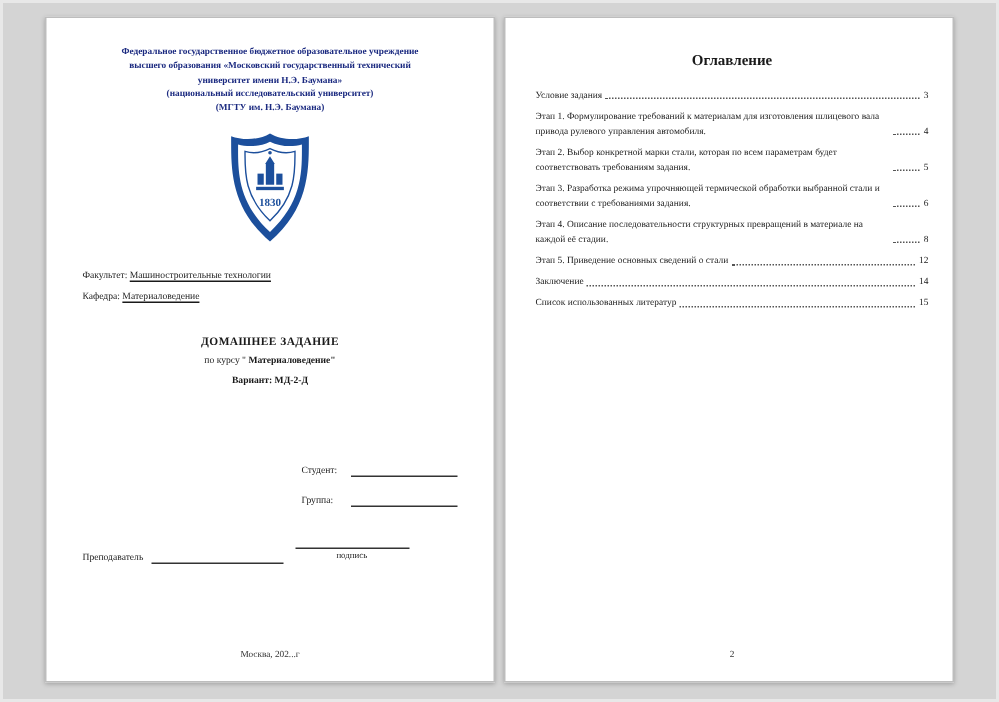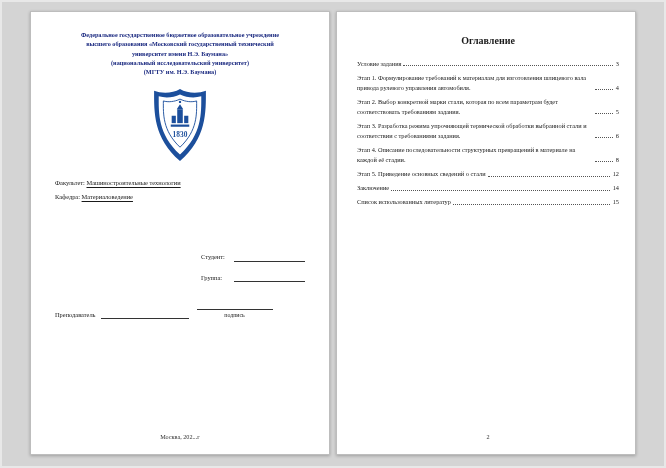--- a/index.html
+++ b/index.html
@@ -150,20 +150,27 @@
 
     <div class="field-row">
       <span class="field-label">Факультет:</span>
       <span class="field-value">Машиностроительные технологии</span>
     </div>
     <div class="field-row">
       <span class="field-label">Кафедра:</span>
       <span class="field-value">Материаловедение</span>
     </div>
 
+    <div class="title-block">
+      <div class="doc-title">ДОМАШНЕЕ ЗАДАНИЕ</div>
+      <div class="course-line">
+        <span>по курсу " </span><span class="course-name">Материаловедение</span><span class="course-name">"</span>
+      </div>
+      <div class="variant-line">Вариант: МД-2-Д</div>
+    </div>
 
     <div class="sign-block">
       <div class="sign-row">
         <span class="lbl">Студент:</span>
         <span class="blank w88"></span>
       </div>
       <div class="sign-row">
         <span class="lbl">Группа:</span>
         <span class="blank w88"></span>
       </div>

